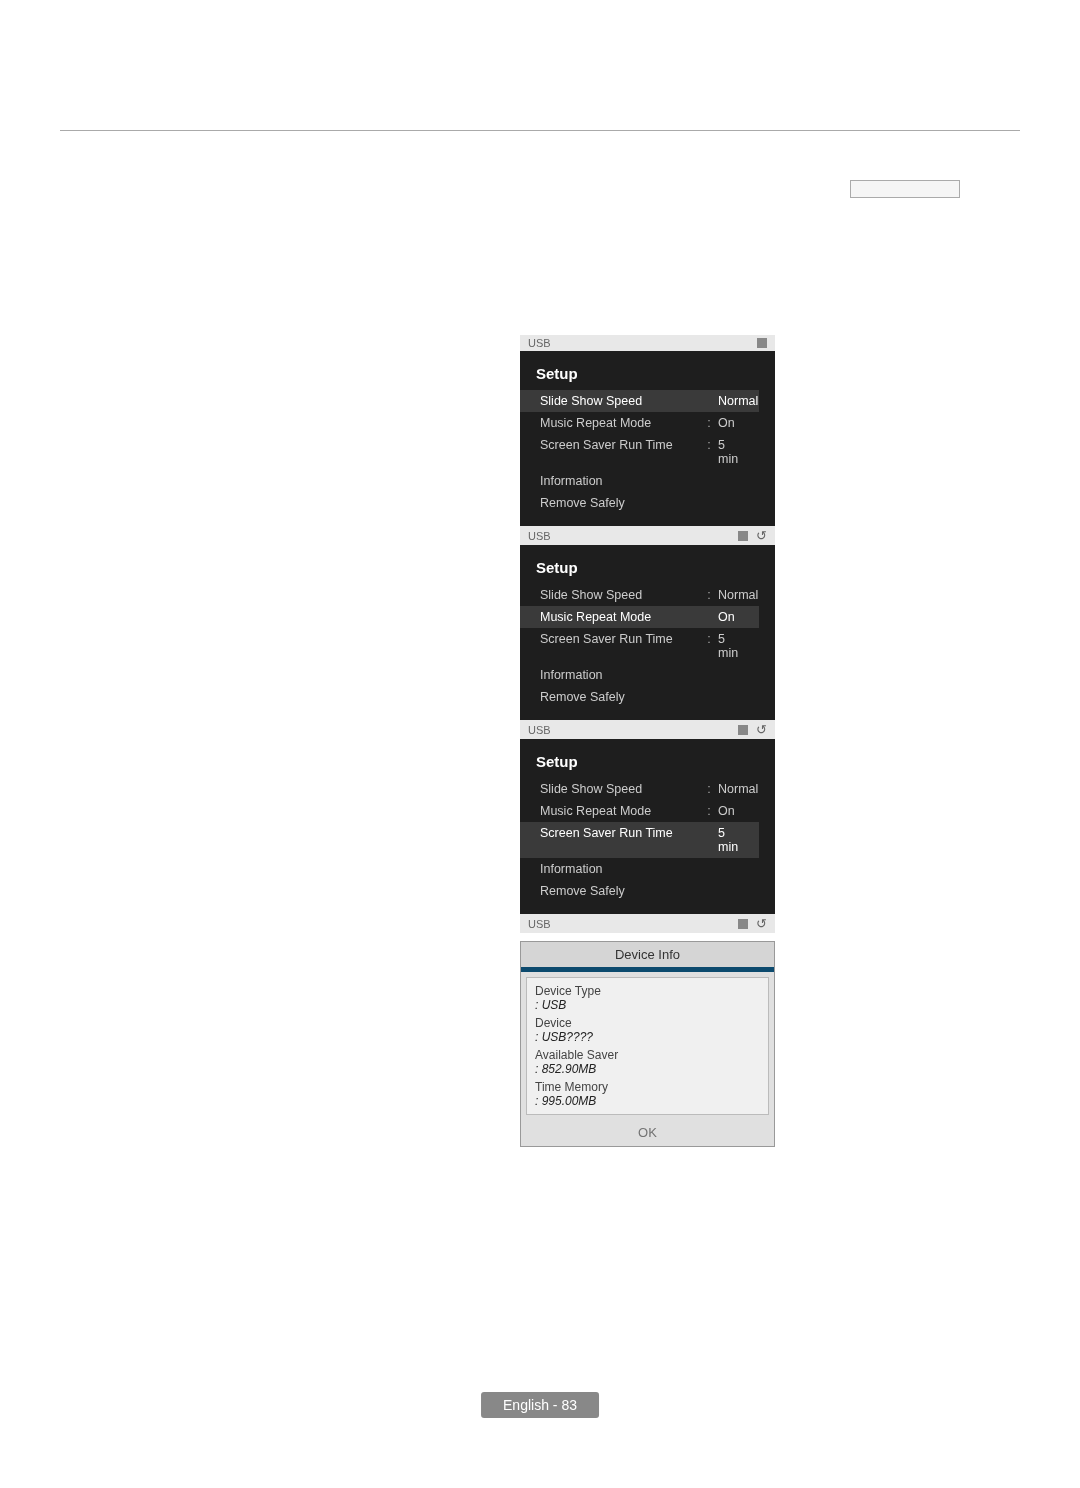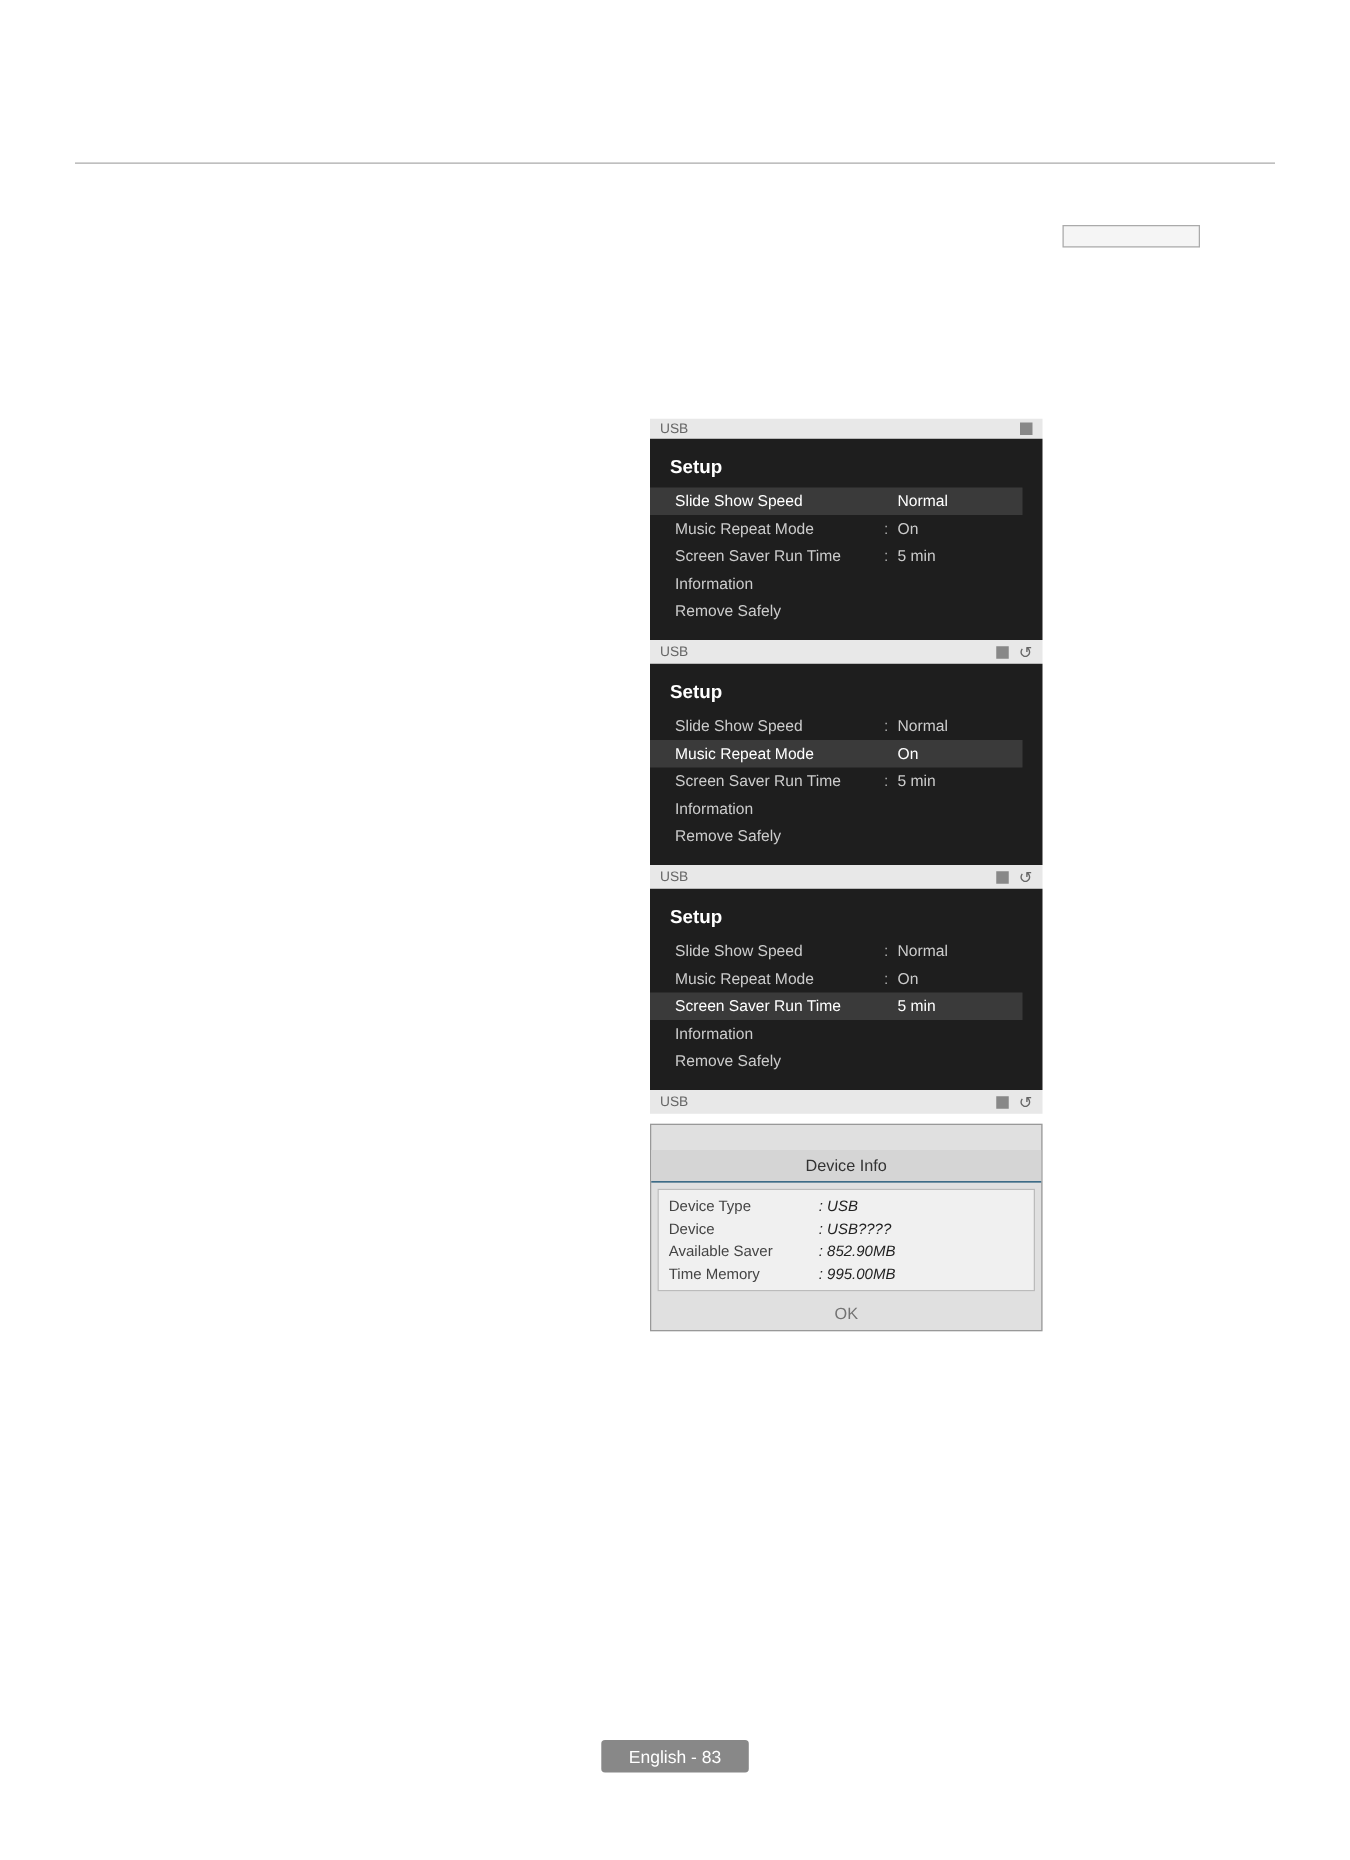--- a/index.html
+++ b/index.html
@@ -96,49 +96,49 @@
     .menu-item.selected .item-label,
     .menu-item.selected .item-value {
       color: #ffffff;
     }
 
     
     .panels-container {
       position: absolute;
       top: 335px;
       left: 520px;
-      width: 314px;
+      width: 255px;
     }
 
     
     .device-info-panel {
       background: #e0e0e0;
       border: 1px solid #999;
       margin-top: 8px;
     }
     .device-info-title {
       text-align: center;
       font-size: 13px;
       color: #333;
       padding: 5px 0;
-      border-bottom: 1px solid #0c4a6e;
+      border-bottom: 5px solid #0c4a6e;
       background: #d5d5d5;
-      margin-top: 20px;
     }
     .device-info-body {
       background: #f0f0f0;
       border: 1px solid #bbb;
       margin: 5px;
       padding: 4px 8px;
     }
     .device-info-row {
       display: flex;
       font-size: 12px;
       color: #333;
       padding: 2px 0;
+      flex-direction: column;
     }
     .device-info-row .di-label {
       min-width: 120px;
       color: #444;
     }
     .device-info-row .di-value {
       color: #222;
       font-style: italic;
     }
     .device-info-ok {

